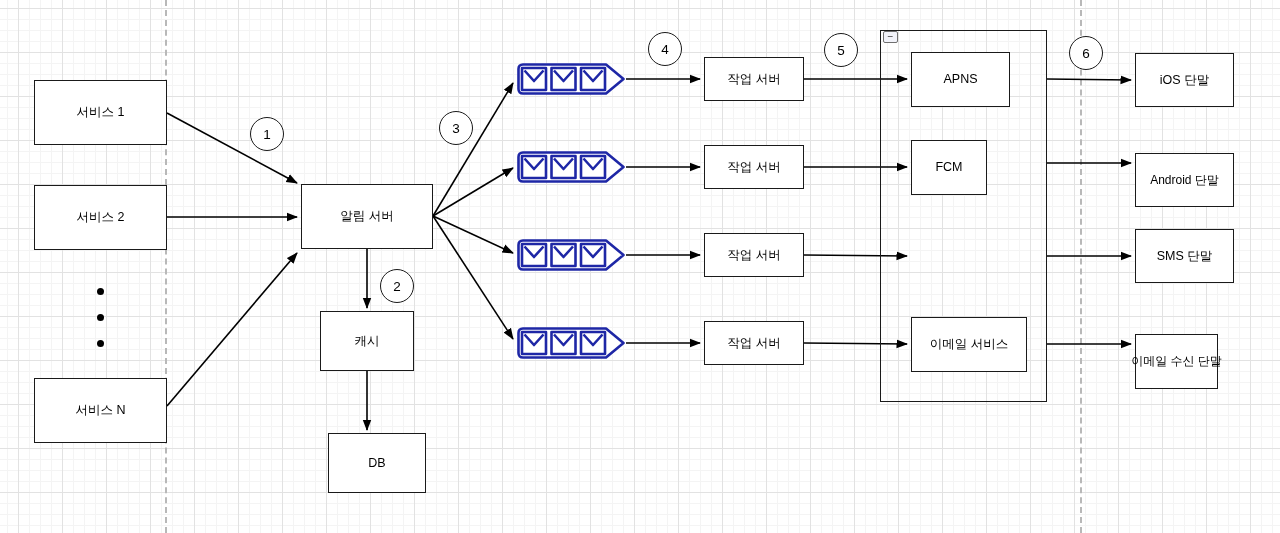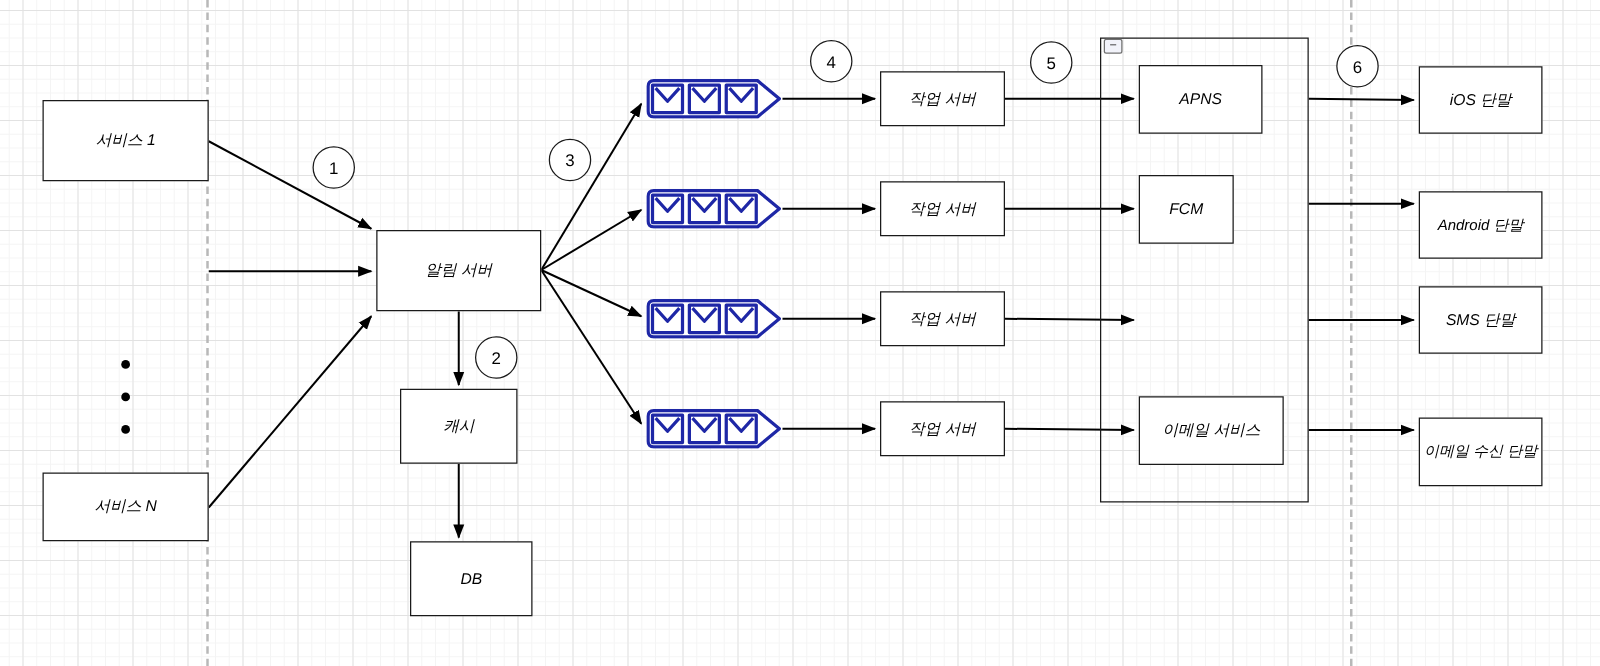--- a/index.html
+++ b/index.html
@@ -13,21 +13,21 @@
       linear-gradient(to right,#f4f4f4 1px,transparent 1px),
       linear-gradient(to bottom,#f4f4f4 1px,transparent 1px);
     background-size:44px 44px,44px 44px,11px 11px,11px 11px;
     background-position:18px 0,0 8px,7px 0,0 8px;
   }
   .guide{position:absolute;top:0;height:533px;width:0;border-left:2px dashed #b8b8b8;}
   .layer{position:absolute;left:0;top:0;}
   .node{
     position:absolute;background:#fff;border:1.5px solid #1a1a1a;
     display:flex;align-items:center;justify-content:center;
-    font-size:12.5px;line-height:1.2;text-align:center;white-space:nowrap;box-sizing:border-box;font-style:italic;
+    font-size:12.5px;line-height:1.2;text-align:center;white-space:nowrap;box-sizing:border-box;
   }
   .node.sm{font-size:12px;margin-top:17px;}
   .group{position:absolute;background:transparent;border:1.5px solid #1a1a1a;box-sizing:border-box;}
   .badge{
     position:absolute;width:34px;height:34px;border-radius:50%;
     background:#fff;border:1.5px solid #1a1a1a;box-sizing:border-box;
     display:flex;align-items:center;justify-content:center;font-size:13.5px;
   }
   .dot{position:absolute;width:7px;height:7px;border-radius:50%;background:#000;}
   .collapse-btn{
@@ -98,21 +98,24 @@
   </svg>
 
   <div class="group" style="left:880px;top:30px;width:167px;height:372px"></div>
   <div class="collapse-btn">
     <span>−</span>
   </div>
 
   <div class="node" style="left:34px;top:80px;width:133px;height:65px">
     <span>서비스 1</span>
   </div>
-  <div class="node" style="left:34px;top:378px;width:133px;height:55px">
+  <div class="node" style="left:34px;top:185px;width:133px;height:65px">
+    <span>서비스 2</span>
+  </div>
+  <div class="node" style="left:34px;top:378px;width:133px;height:65px">
     <span>서비스 N</span>
   </div>
   <div class="dot" style="left:97px;top:288px"></div>
   <div class="dot" style="left:97px;top:314px"></div>
   <div class="dot" style="left:97px;top:340px"></div>
 
   <div class="node" style="left:301px;top:184px;width:132px;height:65px">
     <span>알림 서버</span>
   </div>
   <div class="node" style="left:320px;top:311px;width:94px;height:60px">
@@ -147,21 +150,21 @@
 
   <div class="node" style="left:1135px;top:53px;width:99px;height:54px">
     <span>iOS 단말</span>
   </div>
   <div class="node sm" style="left:1135px;top:136px;width:99px;height:54px">
     <span>Android 단말</span>
   </div>
   <div class="node" style="left:1135px;top:229px;width:99px;height:54px">
     <span>SMS 단말</span>
   </div>
-  <div class="node sm" style="left:1135px;top:317px;width:99px;height:55px">
+  <div class="node sm" style="left:1135px;top:317px;width:83px;height:55px">
     <span>이메일 수신 단말</span>
   </div>
 
   <div class="badge" style="left:250px;top:117px">
     <span>1</span>
   </div>
   <div class="badge" style="left:380px;top:269px">
     <span>2</span>
   </div>
   <div class="badge" style="left:439px;top:111px">

